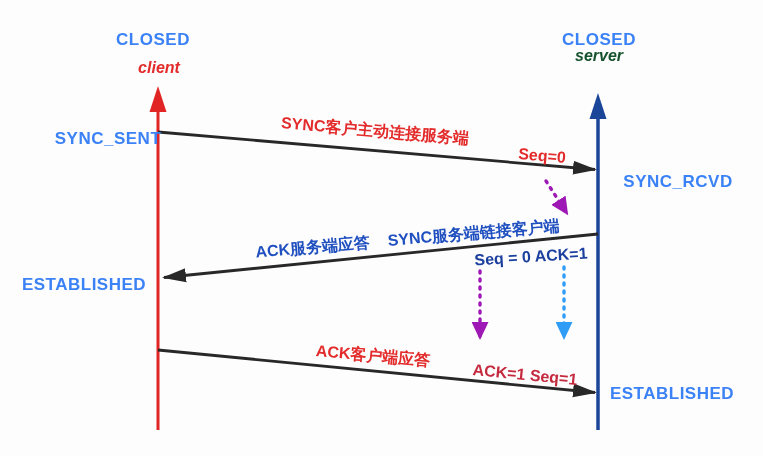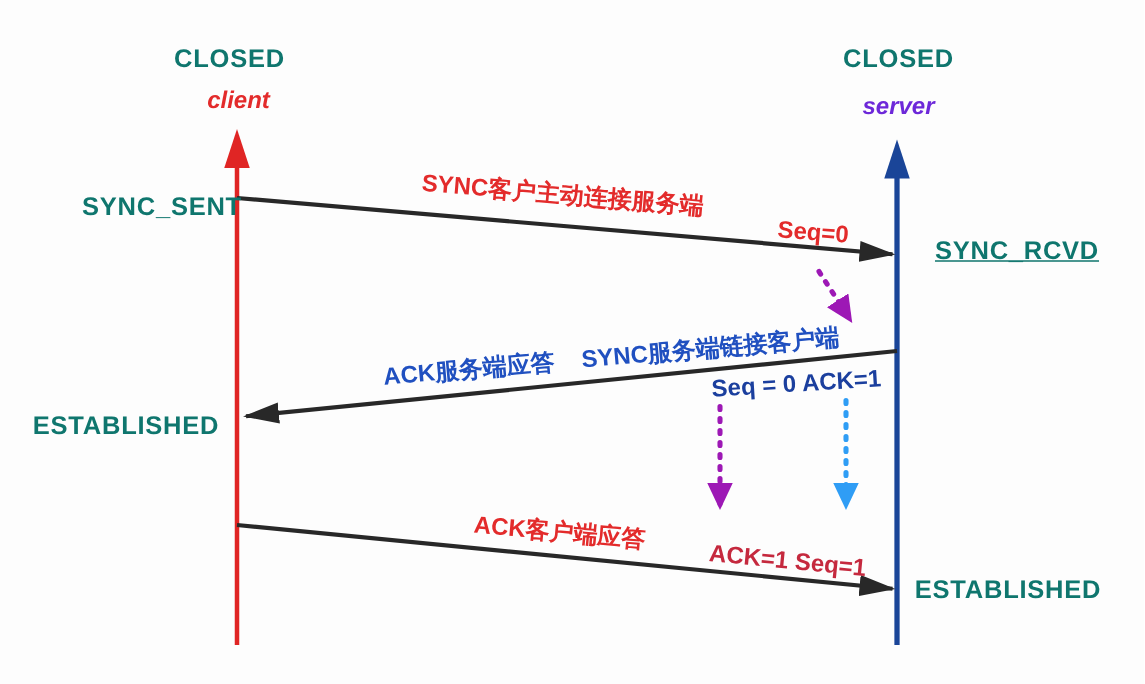--- a/index.html
+++ b/index.html
@@ -11,21 +11,21 @@
     overflow:hidden;
   }
   .canvas svg { position:absolute; left:0; top:0; }
   .lbl {
     position:absolute;
     font-weight:700;
     white-space:pre;
     line-height:1;
     user-select:none;
   }
-  .state   { color:#0f766e; font-size:17px; letter-spacing:0.5px; }
+  .state   { color:#3b82f6; font-size:17px; letter-spacing:0.5px; }
   .red     { color:#e32b2b; }
   .blue    { color:#2050c0; }
   .navy    { color:#1b3f9e; }
   .crimson { color:#c5293e; }
   .msg     { font-size:16px; }
   .role    { font-size:16px;font-style:italic; }
   .gap     { display:inline-block; width:18px; }
 </style>
 </head>
 <body>
@@ -61,24 +61,24 @@
 
     <line x1="480" y1="271" x2="480" y2="336" stroke="#9d18b5" stroke-width="3.4" stroke-dasharray="2 6" stroke-linecap="round" marker-end="url(#purpleHead)"></line>
 
     <line x1="564" y1="267" x2="564" y2="336" stroke="#2f9df5" stroke-width="3.4" stroke-dasharray="2 6" stroke-linecap="round" marker-end="url(#blueHead)"></line>
   </svg>
 
   <div class="lbl state" style="left:153px; top:39px; transform:translate(-50%,-50%);">CLOSED</div>
   <div class="lbl red role" style="left:159px; top:68px; transform:translate(-50%,-50%);">client</div>
 
   <div class="lbl state" style="left:599px; top:39px; transform:translate(-50%,-50%);">CLOSED</div>
-  <div class="lbl role" style="left:599px; top:72px; transform:translate(-50%,-50%); color:#6d28d9;">server</div>
+  <div class="lbl role" style="left:599px; top:56px; transform:translate(-50%,-50%); color:#14532d;">server</div>
 
   <div class="lbl state" style="left:84px; top:138px; transform:translate(-50%,-50%);margin-left:24px;">SYNC_SENT</div>
-  <div class="lbl state" style="left:678px; top:167px; transform:translate(-50%,-50%);text-decoration:underline;">SYNC_RCVD</div>
+  <div class="lbl state" style="left:678px; top:181px; transform:translate(-50%,-50%);">SYNC_RCVD</div>
   <div class="lbl state" style="left:84px; top:284px; transform:translate(-50%,-50%);">ESTABLISHED</div>
   <div class="lbl state" style="left:672px; top:393px; transform:translate(-50%,-50%);">ESTABLISHED</div>
 
   <div class="lbl red msg" style="left:375px; top:131px; transform:translate(-50%,-50%) rotate(4.8deg);">SYNC客户主动连接服务端</div>
   <div class="lbl red msg" style="left:542px; top:156px; transform:translate(-50%,-50%) rotate(4.5deg);">Seq=0</div>
 
   <div class="lbl blue msg" style="left:399px; top:240px; transform:translate(-50%,-50%) rotate(-5deg);">
     <span>ACK服务端应答</span><span class="gap"></span><span>SYNC服务端链接客户端</span>
   </div>
   <div class="lbl navy msg" style="left:531px; top:257px; transform:translate(-50%,-50%) rotate(-3.5deg);">Seq = 0 ACK=1</div>

